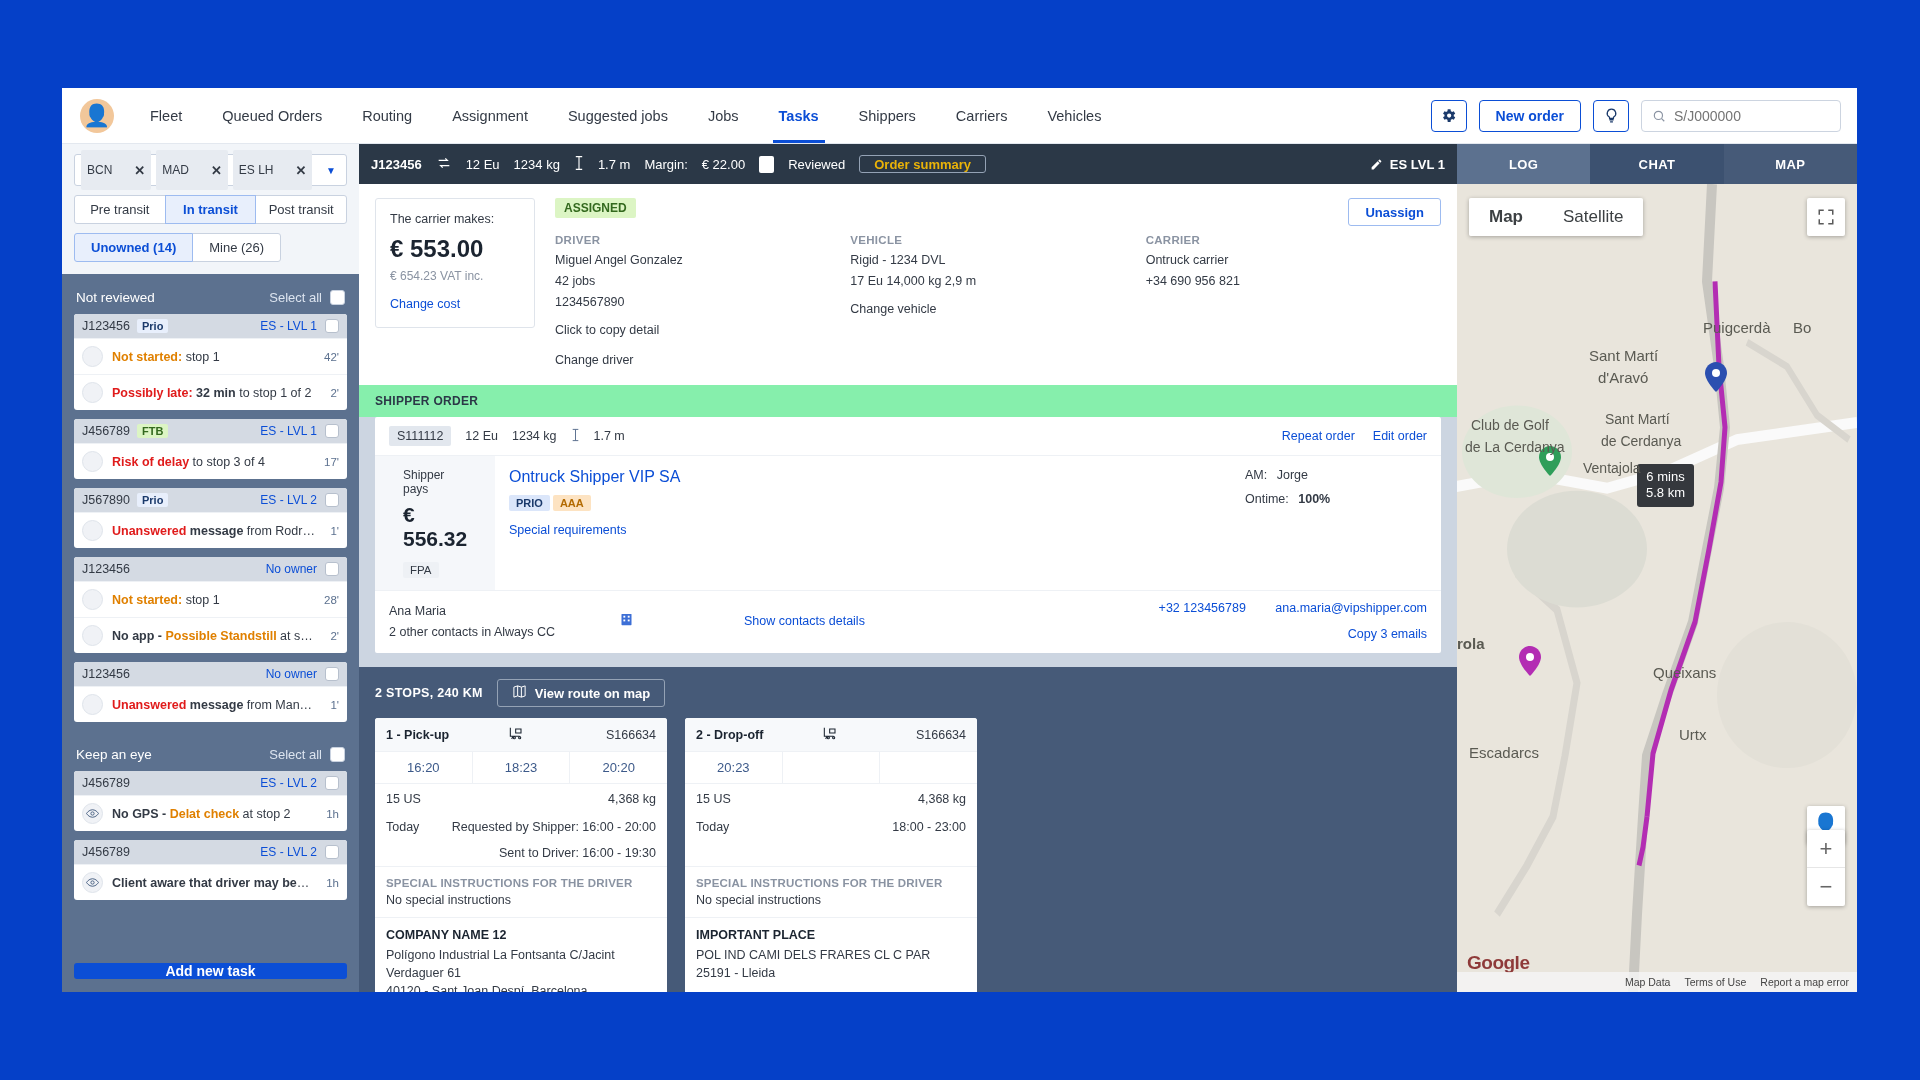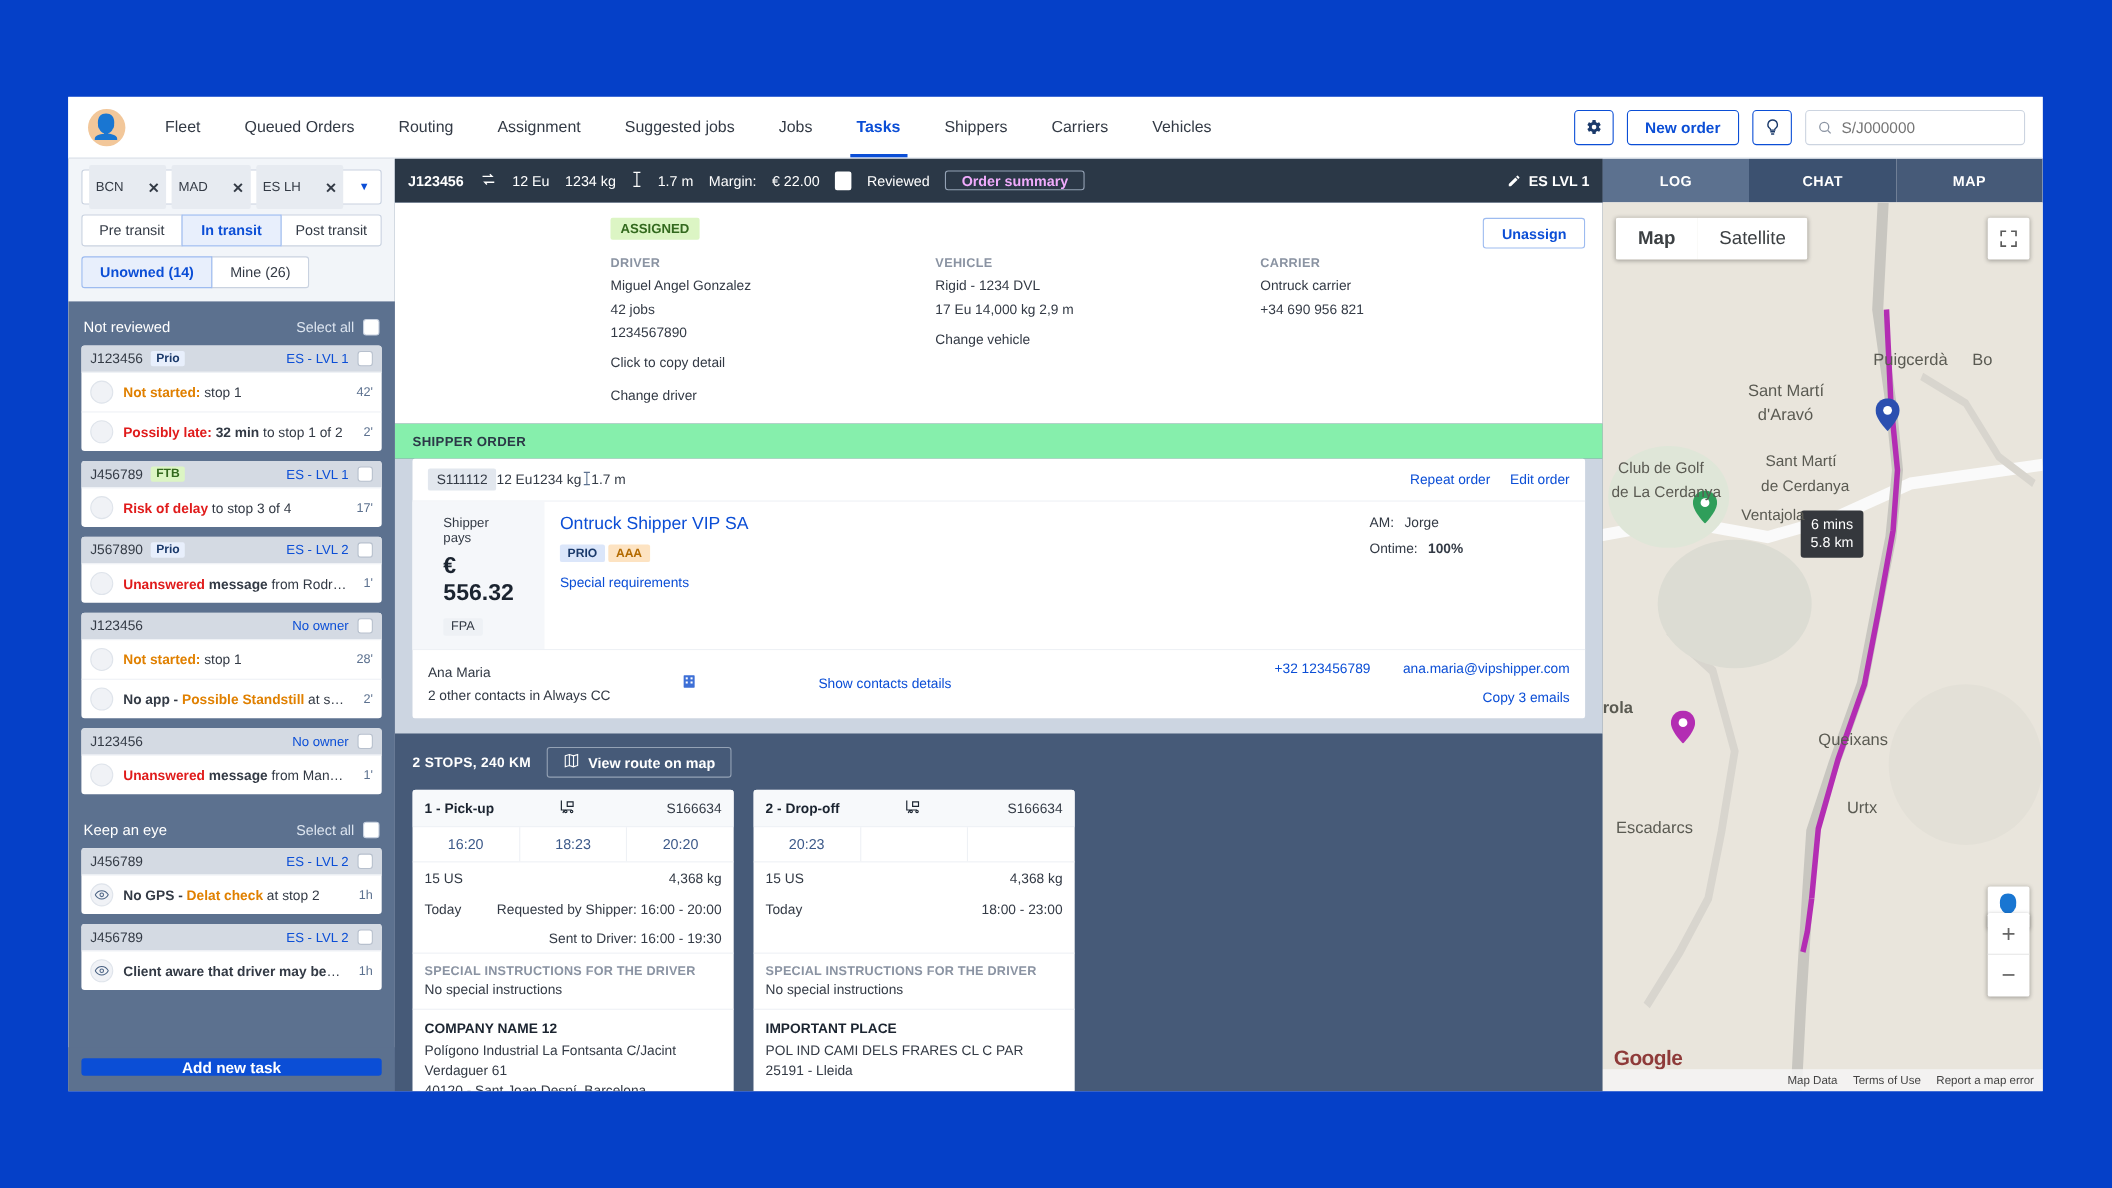--- a/index.html
+++ b/index.html
@@ -169,21 +169,21 @@
 
   .orderbar {
     height: 40px; min-height: 40px; background: #2b3847;
     display: flex; align-items: center; padding: 0 12px; gap: 14px;
     color: #fff; font-size: 13px;
   }
   .orderbar .ob { white-space: nowrap; }
   .ordsum {
     border: 1px solid #94a2b5; border-radius: 3px; height: 18px; padding: 0 14px;
     display: flex; align-items: center; font-size: 13px; font-weight: bold;
-    color: #f0abfc; background: transparent; cursor: pointer;
+    color: #eab308; background: transparent; cursor: pointer;
   }
   .revcb {
     width: 15px; height: 17px; background: #fff; border-radius: 2px; cursor: pointer;
   }
   .eslvl { margin-left: auto; display: flex; align-items: center; gap: 7px; font-size: 13px; font-weight: bold; }
 
   .scrollarea { flex: 1; overflow: hidden; min-height: 0; }
 
   .assignpanel { background: #fff; padding: 14px 16px 18px; position: relative; }
   .costbox {
@@ -211,21 +211,21 @@
   .coltitle { font-size: 11.5px; color: #8a93a2; font-weight: bold; letter-spacing: .3px; }
   .link { color: #0b4ed6; cursor: pointer; }
   .colline { font-size: 12.5px; color: #333a45; margin-top: 7px; }
 
   .shipperband {
     background: #86efac; padding: 9px 16px;
     font-size: 12px; font-weight: bold; color: #2b3847; letter-spacing: .3px;
   }
   .shippercard { background: #fff; margin: 0 16px; border-radius: 2px; }
   .srow1 {
-    display: flex; align-items: center; padding: 9px 14px;
+    display: flex; align-items: center; gap: 14px; padding: 9px 14px;
     font-size: 12.5px; color: #333a45; border-bottom: 1px solid #eef1f5;
   }
   .sid { background: #e2e7ee; padding: 3px 8px; border-radius: 2px; font-size: 12.5px; }
   .srlinks { margin-left: auto; display: flex; gap: 18px; font-size: 12.5px; }
   .sbody { display: flex; }
   .spays { width: 120px; background: #f5f7fa; padding: 12px 28px; }
   .spayslbl { font-size: 12px; color: #333a45; }
   .spaysval { font-size: 21px; font-weight: bold; color: #1b2430; margin-top: 7px; }
   .fpa { display: inline-block; margin-top: 11px; background: #eef1f5; color: #333a45; font-size: 11.5px; padding: 2px 7px; border-radius: 2px; }
   .smid { flex: 1; padding: 12px 14px; }
@@ -558,20 +558,26 @@
           <svg width="13" height="13" viewBox="0 0 24 24" fill="#fff">
               <path d="M3 17.3V21h3.7L17.8 9.9l-3.7-3.7L3 17.3zM20.7 7a1 1 0 000-1.4l-2.3-2.3a1 1 0 00-1.4 0l-1.8 1.8 3.7 3.7L20.7 7z"></path>
             </svg>
           <span>ES LVL 1</span>
         </span>
       </div>
 
       <div class="scrollarea">
 
         <div class="assignpanel">
+          <div class="costbox">
+            <div class="costlbl">The carrier makes:</div>
+            <div class="costval">€ 553.00</div>
+            <div class="costvat">€ 654.23  VAT inc.</div>
+            <div class="costlink">Change cost</div>
+          </div>
           <button class="unassign">Unassign</button>
           <div class="assignright">
             <span class="badge-assigned">ASSIGNED</span>
             <div class="cols3">
               <div class="col">
                 <div class="coltitle">DRIVER</div>
                 <div class="colline link">Miguel Angel Gonzalez</div>
                 <div class="colline">42 jobs</div>
                 <div class="colline link">1234567890</div>
                 <div class="colline" style="margin-top:14px">Click to copy detail</div>

